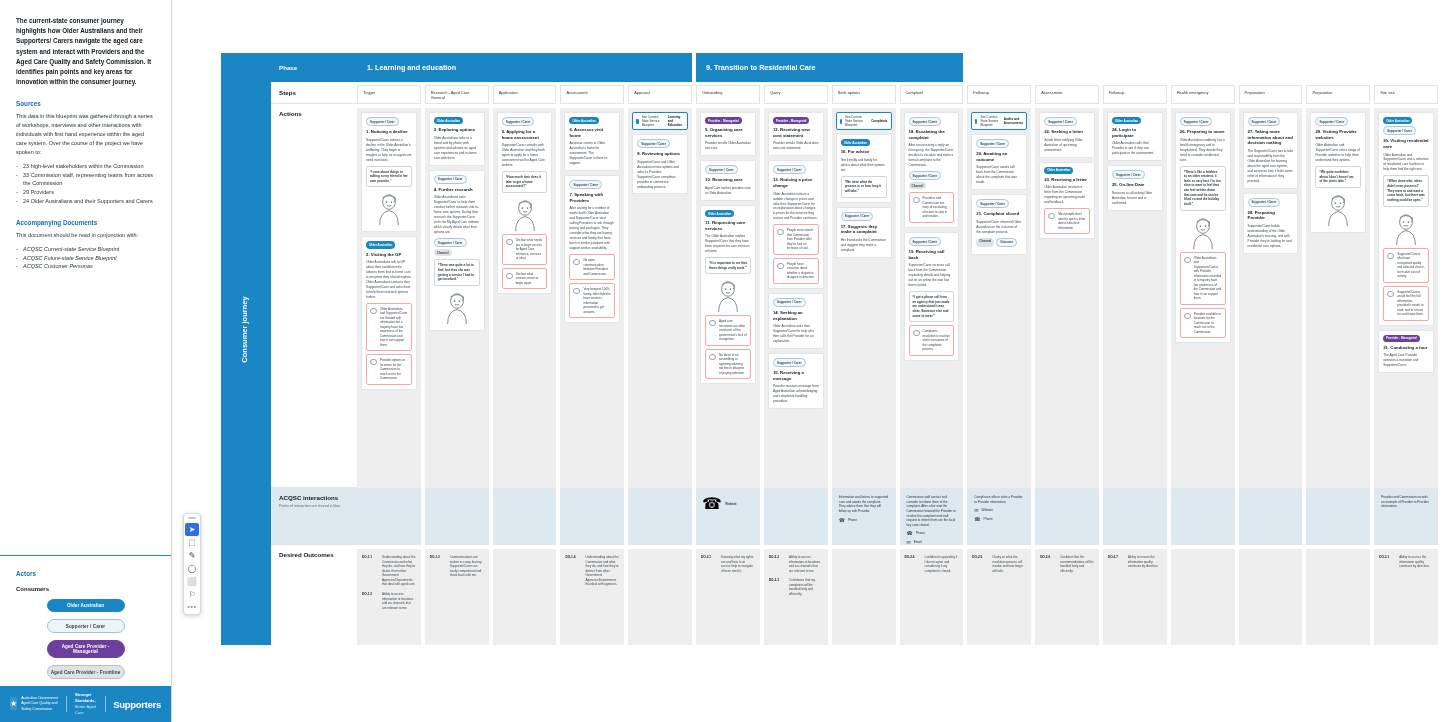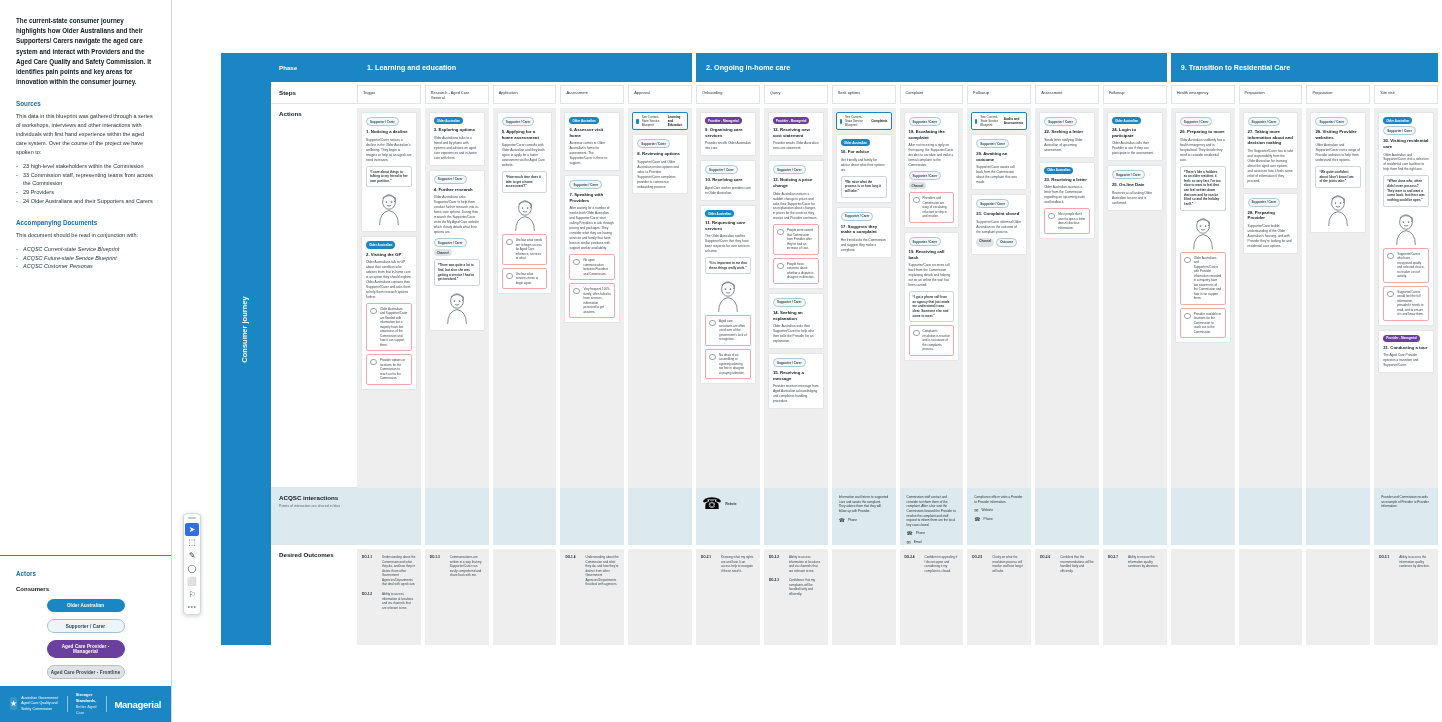--- a/index.html
+++ b/index.html
@@ -160,21 +160,21 @@
           <div>Australian Government</div>
           <div>Aged Care Quality and Safety Commission</div>
         </div>
       </div>
       <div class="sep"></div>
       <div class="stronger">
         <div>Stronger Standards,</div>
         <div><span>Better Aged Care</span></div>
       </div>
       <div class="sep"></div>
-      <div class="pg">Managerial</div>
+      <div class="pg">Supporters</div>
     </div>
   </aside>
 
   <div class="toolbar">
     <div class="tb-grip"></div>
     <div id="tool-list">
         <div class="tb-btn active">➤</div>
         <div class="tb-btn">⬚</div>
         <div class="tb-btn">✎</div>
         <div class="tb-btn">◯</div>
@@ -203,21 +203,20 @@
           <div class="rl-title">ACQSC interactions</div>
           <div class="rl-sub">Points of interaction are shared in blue</div>
           </div>
         <div class="rl outcomes">
           <div class="rl-title">Desired Outcomes</div>
           </div>
       </div>
       <div class="cols">
         <div class="phaserow" id="phase-row">
             <div class="phase-cell" style="flex: 0 0 335.062px;">1. Learning and education</div>
-            <div class="phase-cell" style="flex: 0 0 470.688px;">2. Ongoing in-home care</div>
             <div class="phase-cell" style="flex: 0 0 267.25px;">9. Transition to Residential Care</div>
           </div>
         <div class="steprow" id="step-row">
             <div class="step-cell" style="flex: 0 0 63.8125px;">Trigger</div>
             <div class="step-cell" style="flex: 0 0 63.8125px;">Research - Aged Care General</div>
             <div class="step-cell" style="flex: 0 0 63.8125px;">Application</div>
             <div class="step-cell" style="flex: 0 0 63.8125px;">Assessment</div>
             <div class="step-cell" style="flex: 0 0 63.8125px;">Approval</div>
             <div class="step-cell" style="flex: 0 0 63.8125px;">Onboarding</div>
             <div class="step-cell" style="flex: 0 0 63.8125px;">Query</div>

